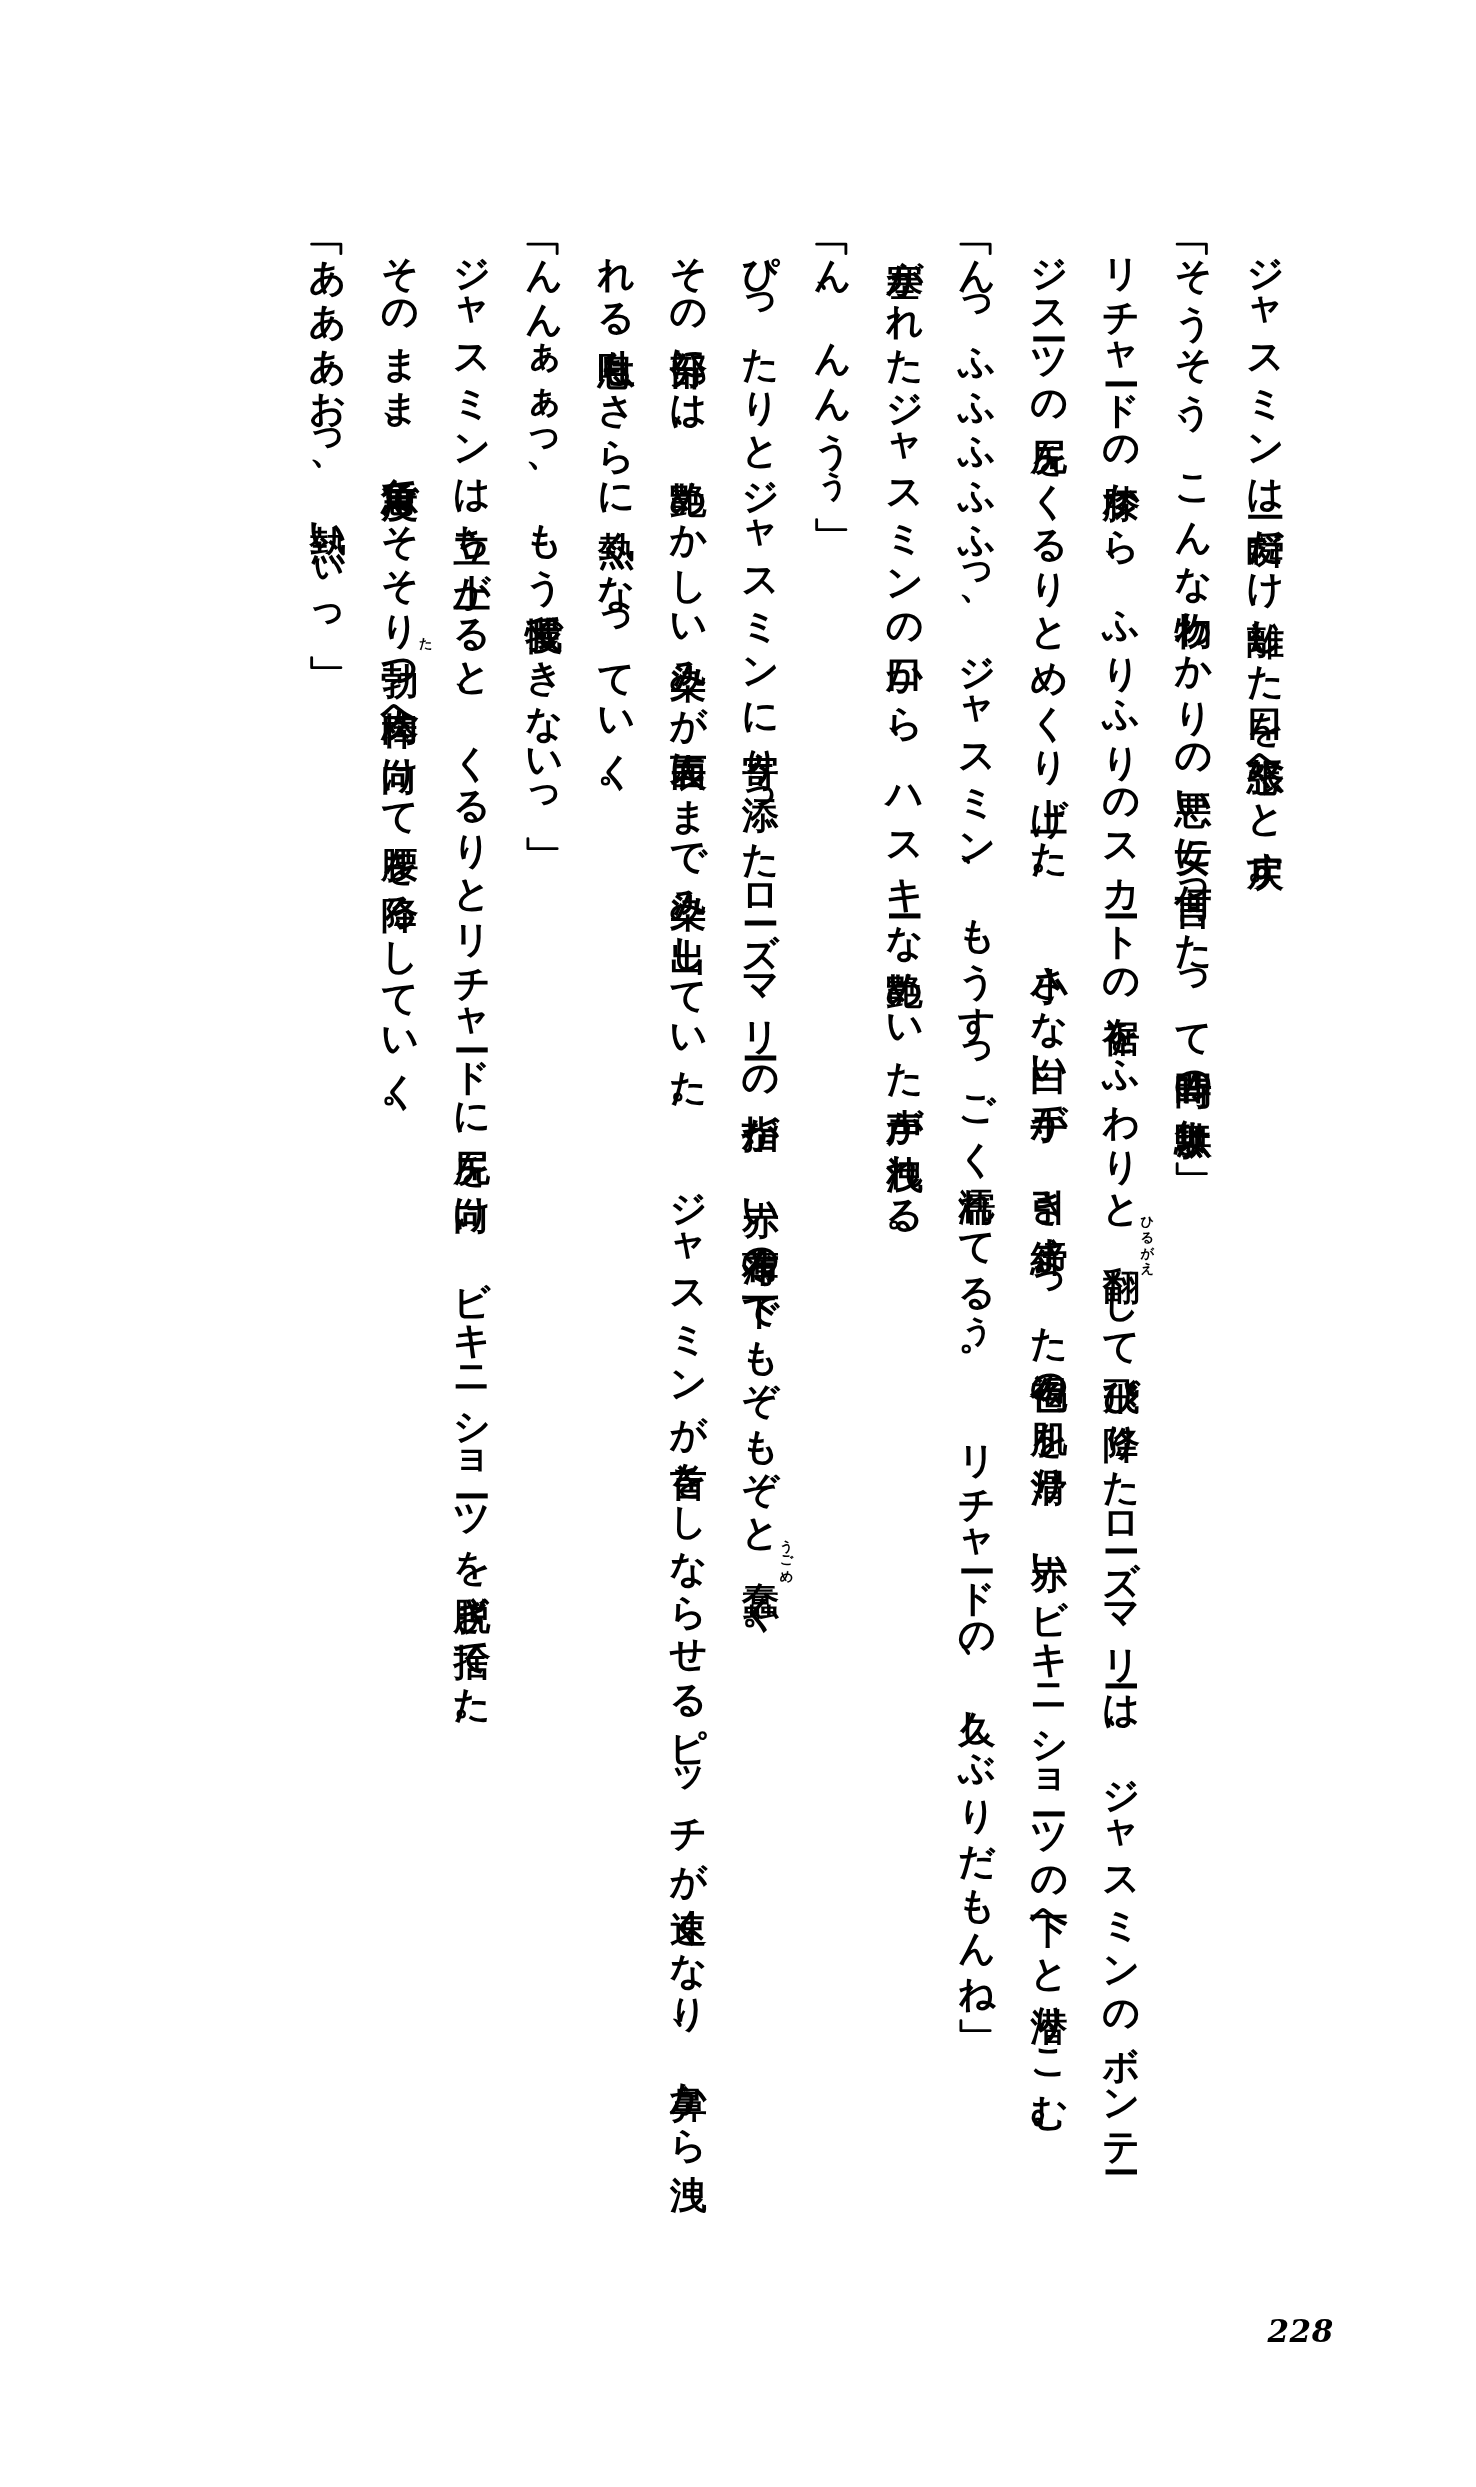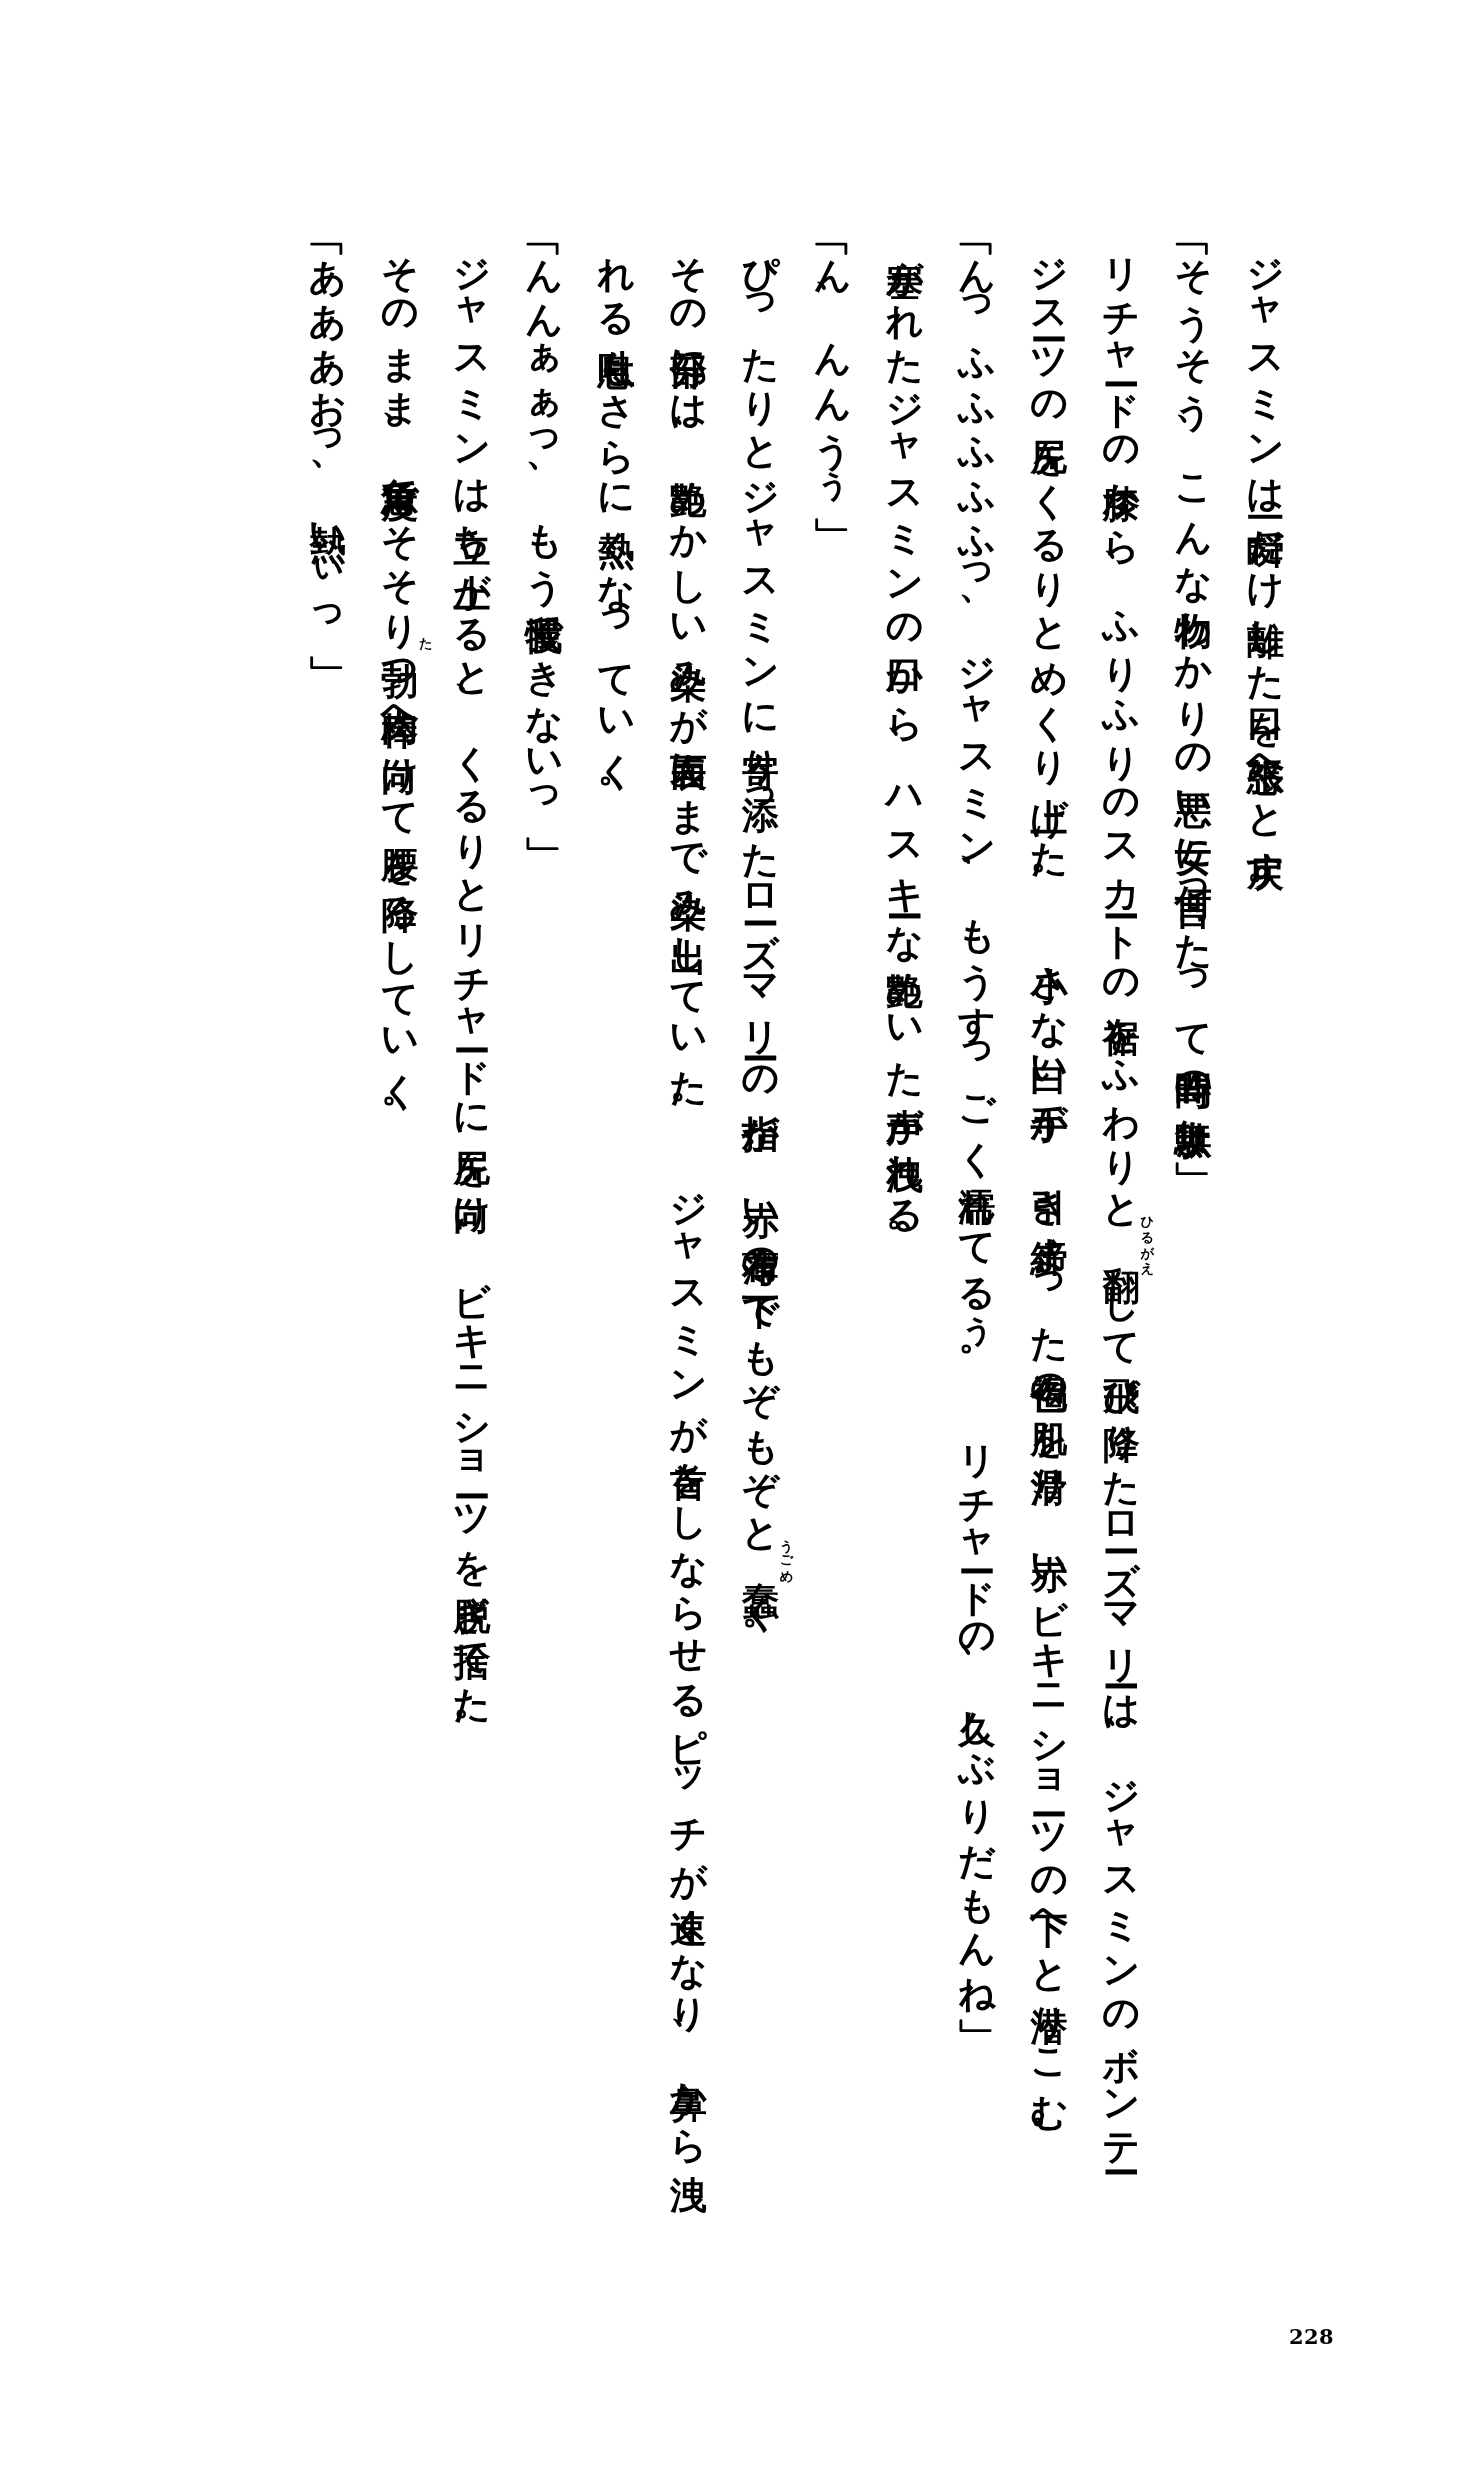--- a/index.html
+++ b/index.html
@@ -61,21 +61,22 @@
     font-size: 0.36em;
     font-weight: 700;
     letter-spacing: 0;
   }
 
   
   #page-number {
     position: absolute;
     right: 143px;
     bottom: 138px;
-    font-size: 21px;
+    font-size: 31px;
+    font-style: italic;
     font-weight: 700;
     font-family: "DejaVu Serif", "Liberation Serif", serif;
     letter-spacing: 0.02em;
   }
 </style>
 </head>
 <body>
 
 <div id="page">
 

